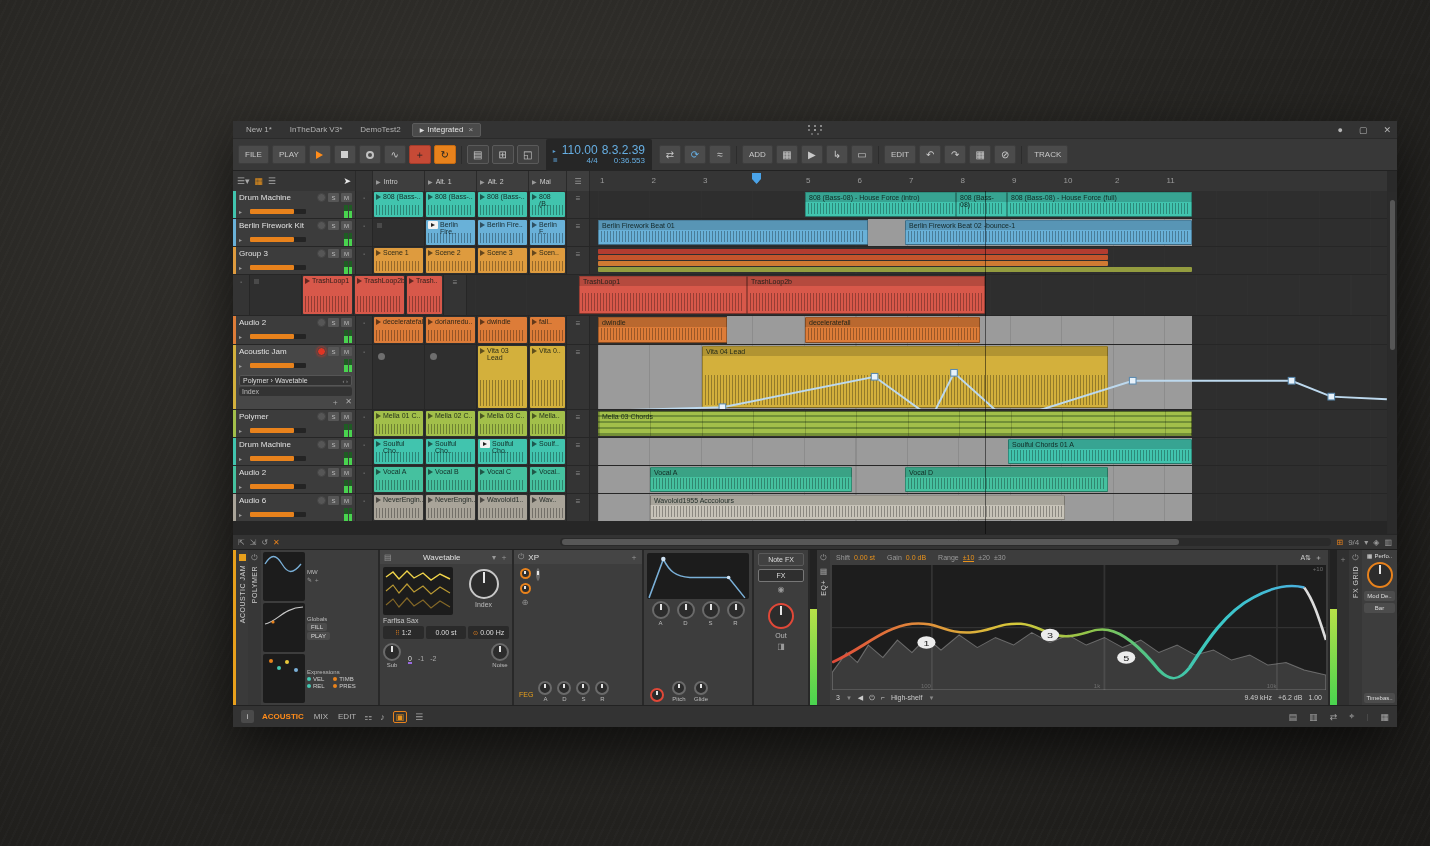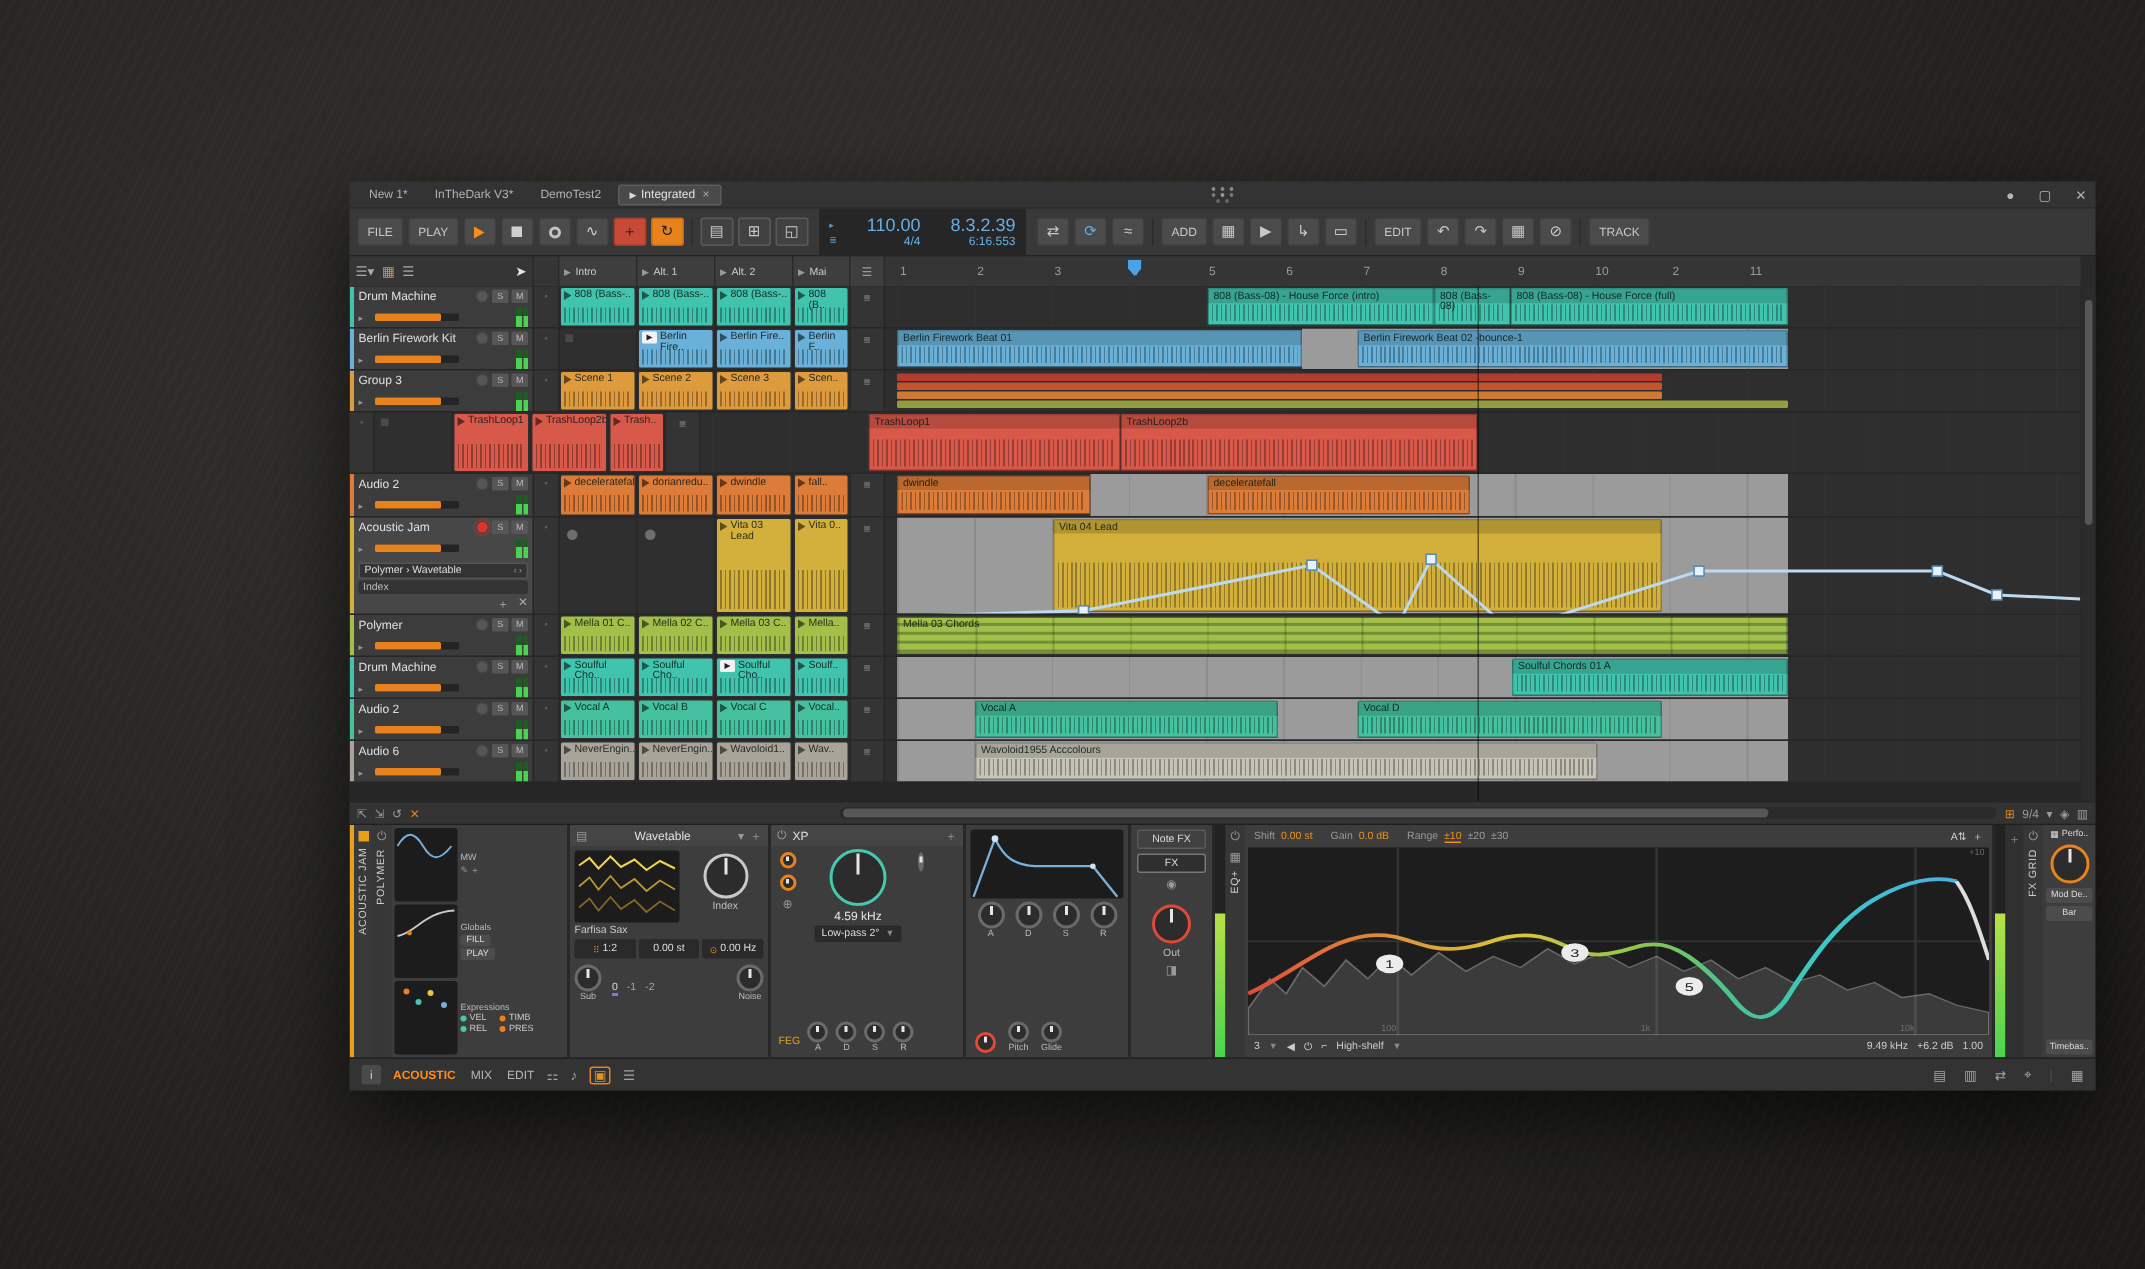--- a/index.html
+++ b/index.html
@@ -21,21 +21,21 @@
 .btn{display:inline-flex;align-items:center;justify-content:center;height:19px;min-width:20px;padding:0 6px;background:#4b4b4b;border:1px solid #3d3d3d;border-radius:2px;color:#c9c9c9;font-size:8px;cursor:default;gap:2px}
 .btn.icon{width:22px;padding:0}
 .btn.red{background:#c64a36;border-color:#a33b2a}
 .btn.orange{background:#e8821c;border-color:#c56b12}
 .btn.outl{background:#414141;border:1px solid #5a5a5a}
 .btn .dark{color:#222}
 .tri{width:0;height:0;border-left:7px solid #ff8c1a;border-top:4.5px solid transparent;border-bottom:4.5px solid transparent}
 .sq{width:7px;height:7px;background:#d0d0d0}
 .circ{width:8px;height:8px;border-radius:50%;border:2px solid #c2c2c2}
 .vsep{width:1px;height:18px;background:#2c2c2c;margin:0 2px}
-.disp{display:flex;align-items:center;background:#262626;border-radius:2px;height:26px;padding:16px 7px;gap:20px;margin:0 4px}
+.disp{display:flex;align-items:center;background:#262626;border-radius:2px;height:26px;padding:16px 7px;gap:4px;margin:0 4px}
 .dcol{display:flex;flex-direction:column;align-items:flex-end;line-height:1}
 .dcol .big{font-size:12px;color:#66aee2}
 .dcol .small{font-size:8px;color:#66aee2;margin-top:1px}
 .bics{display:flex;flex-direction:column;gap:2px;color:#5a9dd0;font-size:6px}
 .glyph{font-size:10px;line-height:1}
 
 .main{flex:1;display:flex;flex-direction:column;position:relative;background:#2a2a2a;min-height:0}
 .toolbar-row{height:20px;display:flex;gap:1px;align-items:stretch;background:#2a2a2a;margin-right:10px;position:relative}
 .tool-left{width:122px;background:#353535;display:flex;align-items:center;gap:5px;padding:0 4px;color:#aaa;font-size:9px}
 .tool-left .active{color:#e8921c}
@@ -247,21 +247,21 @@
       <div class="bics">
             <span>▸</span>
             <span>≣</span>
           </div>
       <div class="dcol">
             <span class="big">110.00</span>
             <span class="small">4/4</span>
           </div>
       <div class="dcol">
             <span class="big">8.3.2.39</span>
-            <span class="small">6:16.553</span>
+            <span class="small">0:36.553</span>
           </div>
     </div>
     <button class="btn icon">
           <span class="glyph">⇄</span>
         </button>
     <button class="btn icon">
           <span class="glyph" style="color:#66aee2">⟳</span>
         </button>
     <button class="btn icon">
           <span class="glyph">≈</span>
@@ -992,28 +992,20 @@
       <div class="dev-h">
         <span class="dim">⏻</span>
         <span style="flex:1;text-align:left">XP</span>
         <span class="dim">＋</span>
       </div>
       <div class="xp-body">
         <div class="xp-mini">
           <span class="knob okn" style="width:11px;height:11px"></span>
           <span class="knob okn" style="width:11px;height:11px"></span>
           <span>⊕</span>
-        </div>
-        <div class="xp-center">
-          <span class="knob teal k40"></span>
-          <span class="xpval">4.59 kHz</span>
-          <div class="drop">
-                <span>Low-pass 2°</span>
-                <span class="car">▼</span>
-              </div>
         </div>
         <div style="width:26px;padding-top:4px"><span class="knob k22"></span></div>
       </div>
       <div class="xp-bot">
         <span class="feg">FEG</span>
         <div style="display:flex;gap:5px">
               <div class="kwrap">
                 <span class="knob k14"></span>
                 <span>A</span>
               </div>

